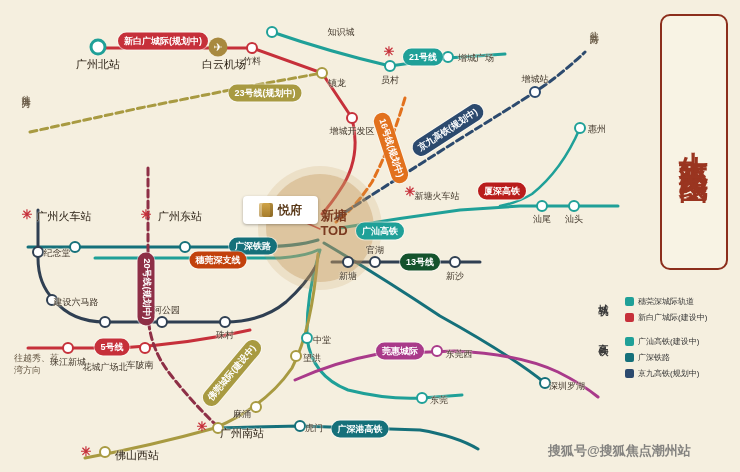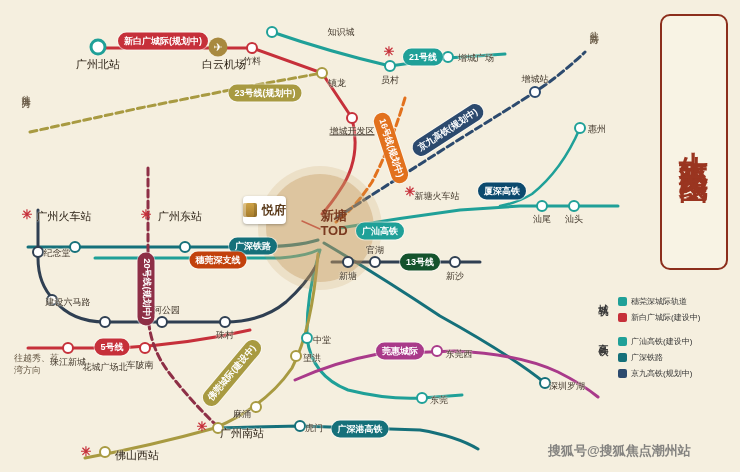--- a/index.html
+++ b/index.html
@@ -5,21 +5,21 @@
   html,body{margin:0;padding:0;background:#e8e4d6;}
   .canvas{position:relative;width:740px;height:472px;background:#f5efdf;overflow:hidden;
           font-family:"Liberation Sans",sans-serif;}
   svg.lines{position:absolute;left:0;top:0;}
   .hub{position:absolute;left:266px;top:174px;width:108px;height:108px;border-radius:50%;
        background:rgba(198,156,96,.5);box-shadow:0 0 0 8px rgba(198,156,96,.18);}
   .hub-label{position:absolute;left:334px;top:224px;transform:translate(-50%,-50%);
        font-size:13px;font-weight:800;color:#7a3a20;text-align:center;line-height:1.15;z-index:6;}
   .card{position:absolute;left:243px;top:196px;height:22px;background:#fff;border-radius:4px;
        box-shadow:0 1px 3px rgba(0,0,0,.3);display:flex;align-items:center;gap:5px;
-       padding:3px 0;z-index:7;}
+       padding:3px 16px;z-index:7;}
   .bld{width:14px;height:14px;border-radius:2px;background:linear-gradient(#cfa347,#a67c2c);
        box-shadow:inset 3px 0 0 rgba(255,255,255,.35), inset -3px 0 0 rgba(0,0,0,.15);}
   .card-name{font-size:12px;font-weight:700;color:#5a3a1a;white-space:nowrap;}
   .st{position:absolute;width:8px;height:8px;background:#fff;border:2.5px solid #555;
       border-radius:50%;transform:translate(-50%,-50%);z-index:5;}
   .st-double{width:11px;height:11px;border-width:3px;}
   .plane{position:absolute;width:19px;height:19px;border-radius:50%;background:#a8893f;color:#fff;
       font-size:11px;line-height:19px;text-align:center;transform:translate(-50%,-50%);z-index:5;}
   .rail{position:absolute;color:#c6303a;font-size:13px;font-weight:bold;
       transform:translate(-50%,-50%);z-index:5;}
@@ -31,21 +31,21 @@
       box-shadow:0 0 0 1px rgba(255,255,255,.5);}
   .dir{position:absolute;font-size:9px;color:#6b5d49;white-space:nowrap;z-index:4;line-height:1.35;}
   .dir-v{writing-mode:vertical-rl;letter-spacing:1px;}
   .dir-w{white-space:normal;}
   .title-box{position:absolute;left:660px;top:14px;width:64px;height:252px;border:2px solid #8c2e1c;
       border-radius:10px;background:rgba(250,246,232,.55);display:flex;align-items:center;
       justify-content:center;z-index:8;}
   .title-text{writing-mode:vertical-rl;font-family:"DejaVu Serif",serif;font-size:29px;
       font-weight:700;color:#9a3520;letter-spacing:4px;}
   .legend{position:absolute;left:596px;top:296px;width:144px;z-index:8;}
-  .lg-group{display:flex;gap:8px;margin-bottom:13px;align-items:flex-start;}
+  .lg-group{display:flex;gap:15px;margin-bottom:13px;align-items:flex-start;}
   .lg-glabel{writing-mode:vertical-rl;font-size:10px;font-weight:700;color:#3a3a3a;
       letter-spacing:2px;flex:none;}
   .lg-items{display:flex;flex-direction:column;gap:5px;}
   .lg-item{display:flex;align-items:center;gap:4px;font-size:8px;color:#333;white-space:nowrap;}
   .sw{width:9px;height:9px;border-radius:2px;flex:none;}
   .wm{position:absolute;left:548px;top:442px;font-size:13px;font-weight:700;
       color:rgba(110,110,110,.85);white-space:nowrap;z-index:10;}
 </style>
 </head>
 <body>
@@ -126,21 +126,21 @@
     <div class="lb lb-b" style="left: 98px; top: 64px;">广州北站</div>
     <div class="plane" style="left: 218px; top: 47px;">✈</div>
     <div class="lb lb-b" style="left: 224px; top: 64px;">白云机场</div>
     <div class="st" style="left: 252px; top: 48px; border-color: rgb(198, 48, 58);"></div>
     <div class="lb" style="left: 252px; top: 61px;">竹料</div>
     <div class="st" style="left: 272px; top: 32px; border-color: rgb(31, 160, 152);"></div>
     <div class="lb" style="left: 296px; top: 32px; margin-left: 45px;">知识城</div>
     <div class="st" style="left: 322px; top: 73px; border-color: rgb(168, 154, 65);"></div>
     <div class="lb" style="left: 337px; top: 83px;">镇龙</div>
     <div class="st" style="left: 352px; top: 118px; border-color: rgb(198, 48, 58);"></div>
-    <div class="lb" style="left: 352px; top: 131px; text-decoration: underline;">增城开发区</div>
+    <div class="lb" style="left: 352px; top: 131px;">增城开发区</div>
     <div class="st" style="left: 390px; top: 66px; border-color: rgb(31, 160, 152);"></div>
     <div class="rail" style="left: 389px; top: 51px;">✳</div>
     <div class="lb" style="left: 390px; top: 80px;">员村</div>
     <div class="st" style="left: 448px; top: 57px; border-color: rgb(31, 160, 152);"></div>
     <div class="lb" style="left: 476px; top: 58px;">增城广场</div>
     <div class="st" style="left: 535px; top: 92px; border-color: rgb(44, 74, 110);"></div>
     <div class="lb" style="left: 535px; top: 79px;">增城站</div>
     <div class="st" style="left: 580px; top: 128px; border-color: rgb(31, 160, 152);"></div>
     <div class="lb" style="left: 597px; top: 129px;">惠州</div>
     <div class="st" style="left: 542px; top: 206px; border-color: rgb(31, 160, 152);"></div>
@@ -157,21 +157,21 @@
     <div class="lb lb-b" style="left: 180px; top: 216px;">广州东站</div>
     <div class="st" style="left: 348px; top: 262px; border-color: rgb(47, 63, 82);"></div>
     <div class="lb" style="left: 348px; top: 276px;">新塘</div>
     <div class="st" style="left: 375px; top: 262px; border-color: rgb(47, 63, 82);"></div>
     <div class="lb" style="left: 375px; top: 250px;">官湖</div>
     <div class="st" style="left: 455px; top: 262px; border-color: rgb(47, 63, 82);"></div>
     <div class="lb" style="left: 455px; top: 276px;">新沙</div>
     <div class="st" style="left: 38px; top: 252px; border-color: rgb(47, 63, 82);"></div>
     <div class="lb" style="left: 57px; top: 253px;">纪念堂</div>
     <div class="st" style="left: 52px; top: 300px; border-color: rgb(47, 63, 82);"></div>
-    <div class="lb" style="left: 64px; top: 302px; padding-left: 8px;">建设六马路</div>
+    <div class="lb" style="left: 76px; top: 302px;">建设六马路</div>
     <div class="st" style="left: 105px; top: 322px; border-color: rgb(47, 63, 82);"></div>
     <div class="lb" style="left: 105px; top: 335px; margin-top: 32px;">花城广场北</div>
     <div class="st" style="left: 162px; top: 322px; border-color: rgb(47, 63, 82);"></div>
     <div class="lb" style="left: 162px; top: 310px;">天河公园</div>
     <div class="st" style="left: 225px; top: 322px; border-color: rgb(47, 63, 82);"></div>
     <div class="lb" style="left: 225px; top: 335px;">珠村</div>
     <div class="st" style="left: 68px; top: 348px; border-color: rgb(198, 48, 58);"></div>
     <div class="lb" style="left: 68px; top: 362px;">珠江新城</div>
     <div class="st" style="left: 145px; top: 348px; border-color: rgb(198, 48, 58);"></div>
     <div class="lb" style="left: 140px; top: 365px;">车陂南</div>
@@ -194,21 +194,21 @@
     <div class="st" style="left: 300px; top: 426px; border-color: rgb(21, 112, 122);"></div>
     <div class="lb" style="left: 314px; top: 428px;">虎门</div>
     <div class="st" style="left: 545px; top: 383px; border-color: rgb(21, 112, 122);"></div>
     <div class="lb" style="left: 567px; top: 386px;">深圳罗湖</div>
     <div class="badge" style="left: 163px; top: 41px; background: rgb(198, 48, 58);">新白广城际(规划中)</div>
     <div class="badge" style="left: 265px; top: 93px; background: rgb(168, 154, 65);">23号线(规划中)</div>
     <div class="badge" style="left: 423px; top: 57px; background: rgb(31, 160, 152);">21号线</div>
     <div class="badge" style="left: 391px; top: 148px; background: rgb(226, 113, 29); transform: translate(-50%, -50%) rotate(72deg);">16号线(规划中)</div>
     <div class="badge" style="left: 448px; top: 130px; background: rgb(44, 74, 110); transform: translate(-50%, -50%) rotate(-33deg);">京九高铁(规划中)</div>
     <div class="badge" style="left: 380px; top: 231px; background: rgb(31, 160, 152);">广汕高铁</div>
-    <div class="badge" style="left: 502px; top: 191px; background: #0c4a6e;">厦深高铁</div>
+    <div class="badge" style="left: 502px; top: 191px; background: #b91c1c;">厦深高铁</div>
     <div class="badge" style="left: 253px; top: 246px; background: rgb(21, 112, 122);">广深铁路</div>
     <div class="badge" style="left: 218px; top: 260px; background: #c2410c;">穗莞深支线</div>
     <div class="badge" style="left: 420px; top: 262px; background: #14532d;">13号线</div>
     <div class="badge" style="left: 112px; top: 347px; background: rgb(198, 48, 58);">5号线</div>
     <div class="badge" style="left: 146px; top: 289px; background: rgb(142, 47, 70); transform: translate(-50%, -50%) rotate(90deg);">20号线(规划中)</div>
     <div class="badge" style="left: 232px; top: 373px; background: rgb(168, 154, 65); transform: translate(-50%, -50%) rotate(-50deg);">佛莞城际(建设中)</div>
     <div class="badge" style="left: 400px; top: 351px; background: rgb(169, 58, 138);">莞惠城际</div>
     <div class="badge" style="left: 360px; top: 429px; background: rgb(21, 112, 122);">广深港高铁</div>
     <div class="dir dir-v" style="left: 20px; top: 88px;">往海珠方向</div>
     <div class="dir dir-v" style="left: 588px; top: 24px;">往北京方向</div>

